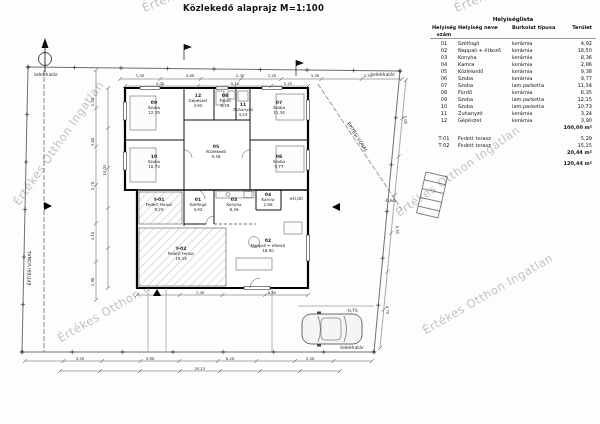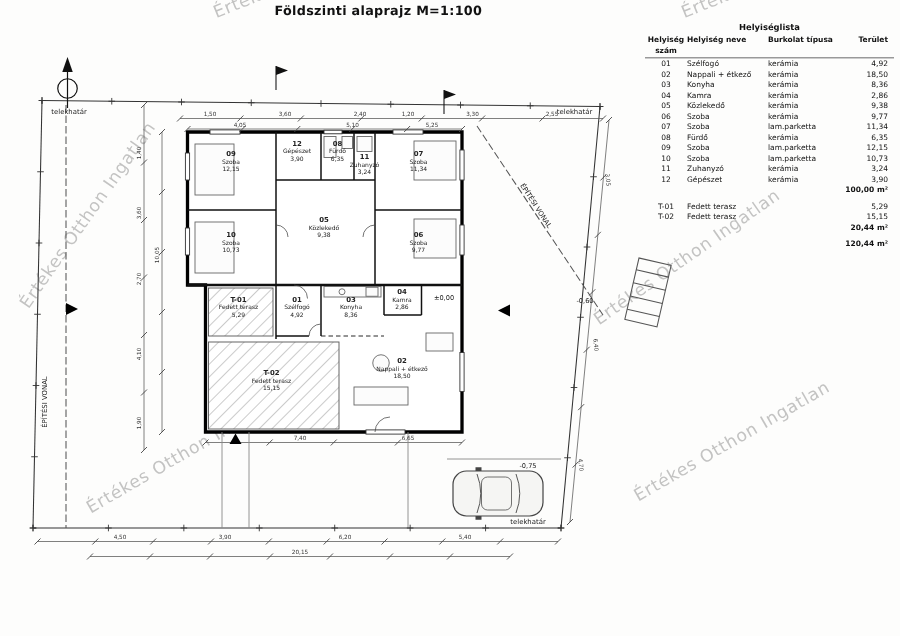--- a/index.html
+++ b/index.html
@@ -20,21 +20,21 @@
   .srow.total{font-weight:bold}
   .srow.gap{margin-top:4px}
   
   .wm{position:absolute;font-size:11.5px;color:rgba(100,100,100,0.38);white-space:nowrap;
       transform-origin:left top;letter-spacing:.5px}
   svg#plan-svg{position:absolute;left:0;top:0}
 </style>
 </head>
 <body>
 
-<div class="page-title">Földszinti alaprajz M=1:100</div>
+<div class="page-title">Közlekedő alaprajz M=1:100</div>
 
 <div>
     <div class="wm" style="left: 140px; top: 2px; transform: rotate(-22deg);">Értékes Otthon Ingatlan</div>
     <div class="wm" style="left: 452px; top: 2px; transform: rotate(-22deg);">Értékes Otthon Ingatlan</div>
     <div class="wm" style="left: 10px; top: 200px; transform: rotate(-55deg);">Értékes Otthon Ingatlan</div>
     <div class="wm" style="left: 393px; top: 208px; transform: rotate(-35deg);">Értékes Otthon Ingatlan</div>
     <div class="wm" style="left: 55px; top: 333px; transform: rotate(-30deg);">Értékes Otthon Ingatlan</div>
     <div class="wm" style="left: 420px; top: 325px; transform: rotate(-30deg);">Értékes Otthon Ingatlan</div>
   </div>
 

